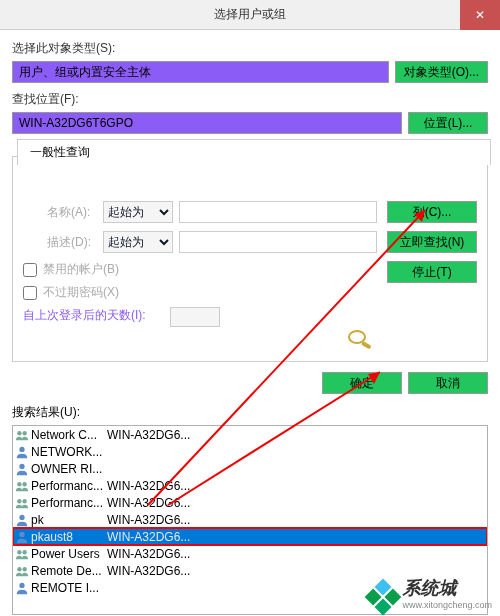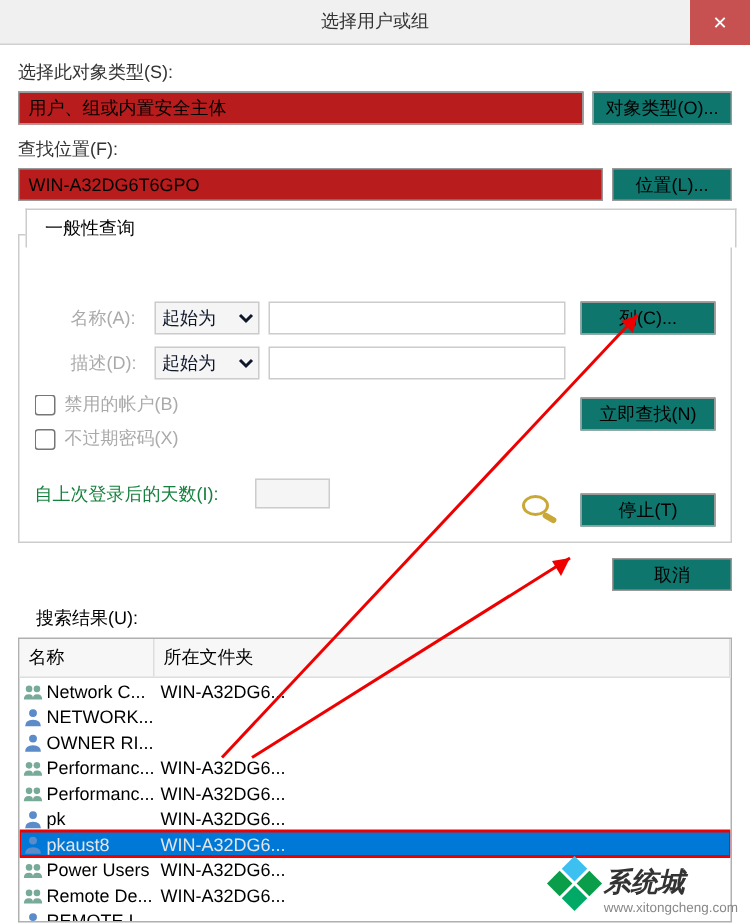--- a/index.html
+++ b/index.html
@@ -3,50 +3,50 @@
 <meta charset="utf-8">
 <style>
 * { box-sizing: border-box; margin: 0; padding: 0; font-family: "Microsoft YaHei", sans-serif; font-size: 12px; }
 body { width: 500px; height: 616px; background: #fff; position: relative; overflow: hidden; }
 .titlebar { height: 30px; background: #f0f0f0; display: flex; align-items: center; justify-content: center; position: relative; border-bottom: 1px solid #d0d0d0; }
 .titlebar .title { color: #333; }
 .titlebar .close { position: absolute; right: 0; top: 0; width: 40px; height: 30px; background: #c75050; color: #fff; display: flex; align-items: center; justify-content: center; font-size: 14px; }
 .upper { padding: 10px 12px; }
 .row-label { margin-bottom: 4px; color: #333; }
 .row-flex { display: flex; gap: 6px; margin-bottom: 8px; }
-.row-flex input[type=text] { flex: 1; height: 22px; border: 1px solid #999; padding: 0 6px; background: #b91c1c; }
-.btn { height: 22px; min-width: 80px; border: 1px solid #999; background: #0f766e; padding: 0 8px; cursor: pointer; }
+.row-flex input[type=text] { flex: 1; height: 22px; border: 1px solid #999; padding: 0 6px; background: #8b5cf6; }
+.btn { height: 22px; min-width: 80px; border: 1px solid #999; background: #22c55e; padding: 0 8px; cursor: pointer; }
 .tabs { border: 1px solid #ccc; margin: 4px 12px 10px; position: relative; }
 .tab { padding: 4px 12px; border: 1px solid #ccc; border-bottom: none; background: #fff; position: relative; top: -18px; left: 4px; }
 .tab-body { padding: 18px 10px 10px; display: flex; gap: 10px; }
 .tab-left { flex: 1; }
-.tab-right { width: 90px; display: flex; flex-direction: column; gap: 8px; justify-content: space-between; }
+.tab-right { width: 90px; display: flex; flex-direction: column; gap: 8px; }
 .form-row { display: flex; align-items: center; gap: 6px; margin-bottom: 8px; }
 .form-row .lbl { width: 50px; color: #aaa; margin-left: 24px; }
 .form-row select { width: 70px; height: 22px; border: 1px solid #ccc; color: #0f172a; background: #f5f5f5; }
 .form-row .field { flex: 1; height: 22px; border: 1px solid #ccc; background: #fff; }
 .chk { display: flex; align-items: center; gap: 6px; margin: 6px 0; color: #aaa; }
 .chk input { width: 14px; height: 14px; }
-.days-row { display: flex; align-items: center; gap: 24px; color: #15803d; }
+.days-row { display: flex; align-items: flex-start; gap: 24px; color: #8b5cf6; }
 .days-row .numf { width: 50px; height: 20px; border: 1px solid #ccc; background: #f5f5f5; }
 .mag-icon { width: 32px; height: 24px; margin-left: auto; margin-top: 20px; }
 .btn-row { display: flex; justify-content: flex-end; gap: 6px; padding: 0 12px 10px; }
-.results-label { padding: 0 24px 4px; }
+.results-label { padding: 0 12px 4px; }
 .results { margin: 0 12px; border: 1px solid #b0b0b0; height: 190px; overflow: hidden; }
 .res-header { display: flex; background: #f7f7f7; border-bottom: 1px solid #ddd; }
 .res-header .col { padding: 4px 6px; border-right: 1px solid #ddd; }
 .col1 { width: 90px; } .col2 { flex: 1; }
 .res-body { overflow: auto; }
 .res-row { display: flex; align-items: center; height: 17px; }
 .res-row.selected { background: #0078d7; color: #e5e5e5; }
 .res-row.highlighted { outline: 2px solid #e00; outline-offset: -1px; }
 .res-row .c1 { width: 90px; padding-left: 2px; display: flex; align-items: center; gap: 2px; white-space: nowrap; overflow: hidden; }
 .res-row .c2 { flex: 1; padding-left: 4px; white-space: nowrap; overflow: hidden; }
 .pic { width: 14px; height: 14px; display: inline-block; }
-.watermark { position: absolute; right: 8px; bottom: 6px; display: flex; align-items: flex-start; gap: 6px; }
+.watermark { position: absolute; right: 8px; bottom: 6px; display: flex; align-items: flex-end; gap: 6px; }
 .wm-sq { display: grid; grid-template-columns: 12px 12px; grid-template-rows: 12px 12px; gap: 2px; transform: rotate(45deg); }
 .wm-sq div { background: #0a9d4a; }
 .wm-sq div:nth-child(1){background:#3cc0f0;} .wm-sq div:nth-child(4){background:#0a6; }
 .wm-text { font-size: 18px; font-weight: bold; color: #333; font-style: italic; }
 .wm-sub { font-size: 9px; color: #888; display: block; }
 .red-arrow { position: absolute; pointer-events: none; }
 .red-arrow line { stroke: #e00; stroke-width: 2; }
 .red-arrow polygon { fill: #e00; }
 </style>
 </head>
@@ -105,29 +105,26 @@
     </div>
     <div class="tab-right">
       <button class="btn">列(C)...</button>
       <button class="btn">立即查找(N)</button>
       <button class="btn">停止(T)</button>
     </div>
   </div>
 </div>
 
 <div class="btn-row">
+  <button class="btn">确定</button>
   <button class="btn">取消</button>
 </div>
 
 <div class="results-label">搜索结果(U):</div>
 <div class="results">
-  <div class="res-header">
-    <div class="col col1">名称</div>
-    <div class="col col2">所在文件夹</div>
-  </div>
   <div class="res-body" id="res-body">
       <div class="res-row">
         <div class="c1">
           <span class="pic"><svg viewBox="0 0 16 16">
               <circle cx="5" cy="6" r="2.5" fill="#7a9"></circle>
               <circle cx="11" cy="6" r="2.5" fill="#7a9"></circle>
               <path d="M1 14 Q1 10 5 10 Q8 10 8 13 Q8 10 11 10 Q15 10 15 14 Z" fill="#7a9"></path>
             </svg></span>
           <span>Network C...</span>
         </div>

